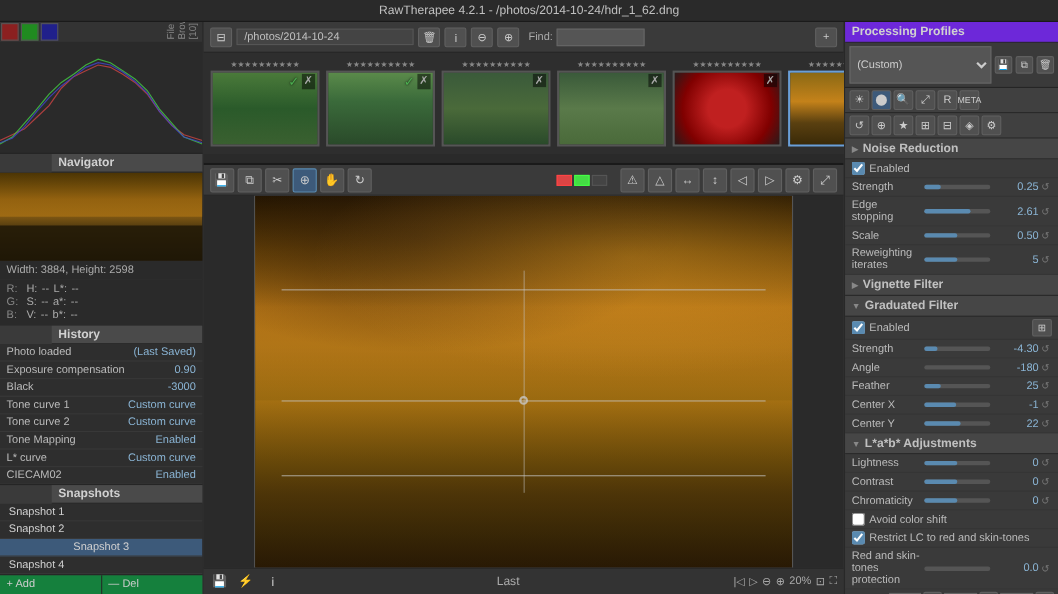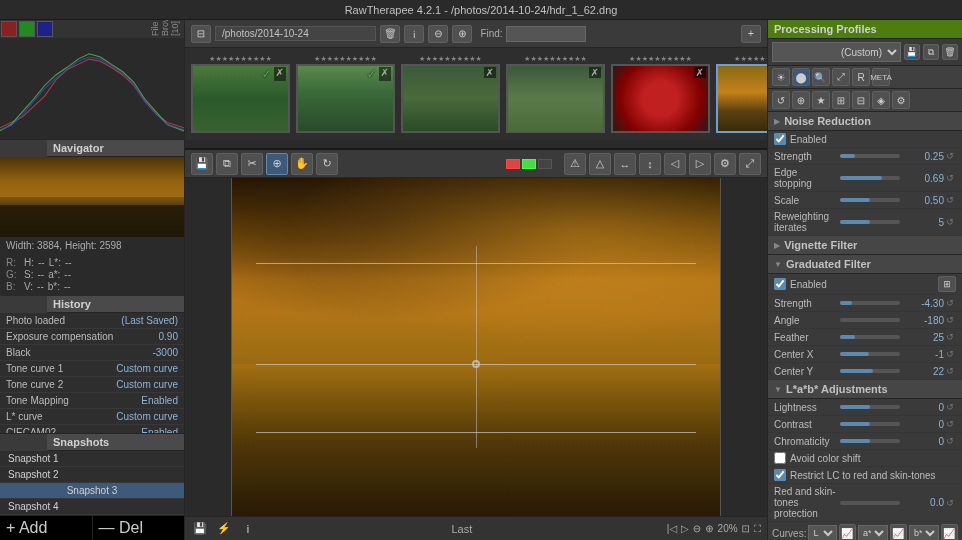--- a/index.html
+++ b/index.html
@@ -213,25 +213,25 @@
 
     .snapshots-buttons {
       display: flex;
       background: #333;
       border-top: 1px solid #252525;
     }
 
     .snap-btn {
       flex: 1;
       padding: 3px 6px;
-      background: #000000;
+      background: #15803d;
       border: none;
       border-right: 1px solid #252525;
       color: #ccc;
-      font-size: 16px;
+      font-size: 10px;
       cursor: pointer;
       display: flex;
       align-items: center;
       gap: 3px;
     }
 
     .snap-btn:last-child { border-right: none; }
 
     
     .center-panel {
@@ -569,47 +569,46 @@
       flex-shrink: 0;
       border-left: 1px solid #252525;
       overflow-y: auto;
     }
 
     .right-panel::-webkit-scrollbar { width: 5px; }
     .right-panel::-webkit-scrollbar-track { background: #333; }
     .right-panel::-webkit-scrollbar-thumb { background: #555; }
 
     .processing-header {
-      background: #4d7c0f;
+      background: #6d28d9;
       padding: 3px 6px;
       font-size: 11px;
       font-weight: bold;
       color: #d0d0d0;
       border-bottom: 1px solid #252525;
       flex-shrink: 0;
     }
 
     .profile-bar {
       display: flex;
       align-items: center;
       padding: 3px 4px;
       gap: 3px;
       background: #3a3a3a;
       border-bottom: 1px solid #252525;
     }
 
     .profile-select {
       flex: 1;
-      height: 20px;
+      height: 34px;
       background: #555;
       border: 1px solid #666;
       color: #ccc;
       font-size: 10px;
       padding: 0 2px;
-      text-align: right;
     }
 
     .profile-btn {
       width: 16px;
       height: 16px;
       background: #505050;
       border: 1px solid #606060;
       border-radius: 2px;
       cursor: pointer;
       display: flex;
@@ -1105,21 +1104,21 @@
       </div>
       <span class="param-value">0.25</span>
       <span class="param-reset-btn">↺</span>
     </div>
 
     <div class="param-row">
       <span class="param-label">Edge stopping</span>
       <div class="param-slider-area">
         <div class="param-slider-fill" style="width:70%;"></div>
       </div>
-      <span class="param-value">0.69</span>
+      <span class="param-value">2.61</span>
       <span class="param-reset-btn">↺</span>
     </div>
 
     <div class="param-row">
       <span class="param-label">Scale</span>
       <div class="param-slider-area">
         <div class="param-slider-fill" style="width:50%;"></div>
       </div>
       <span class="param-value">0.50</span>
       <span class="param-reset-btn">↺</span>

